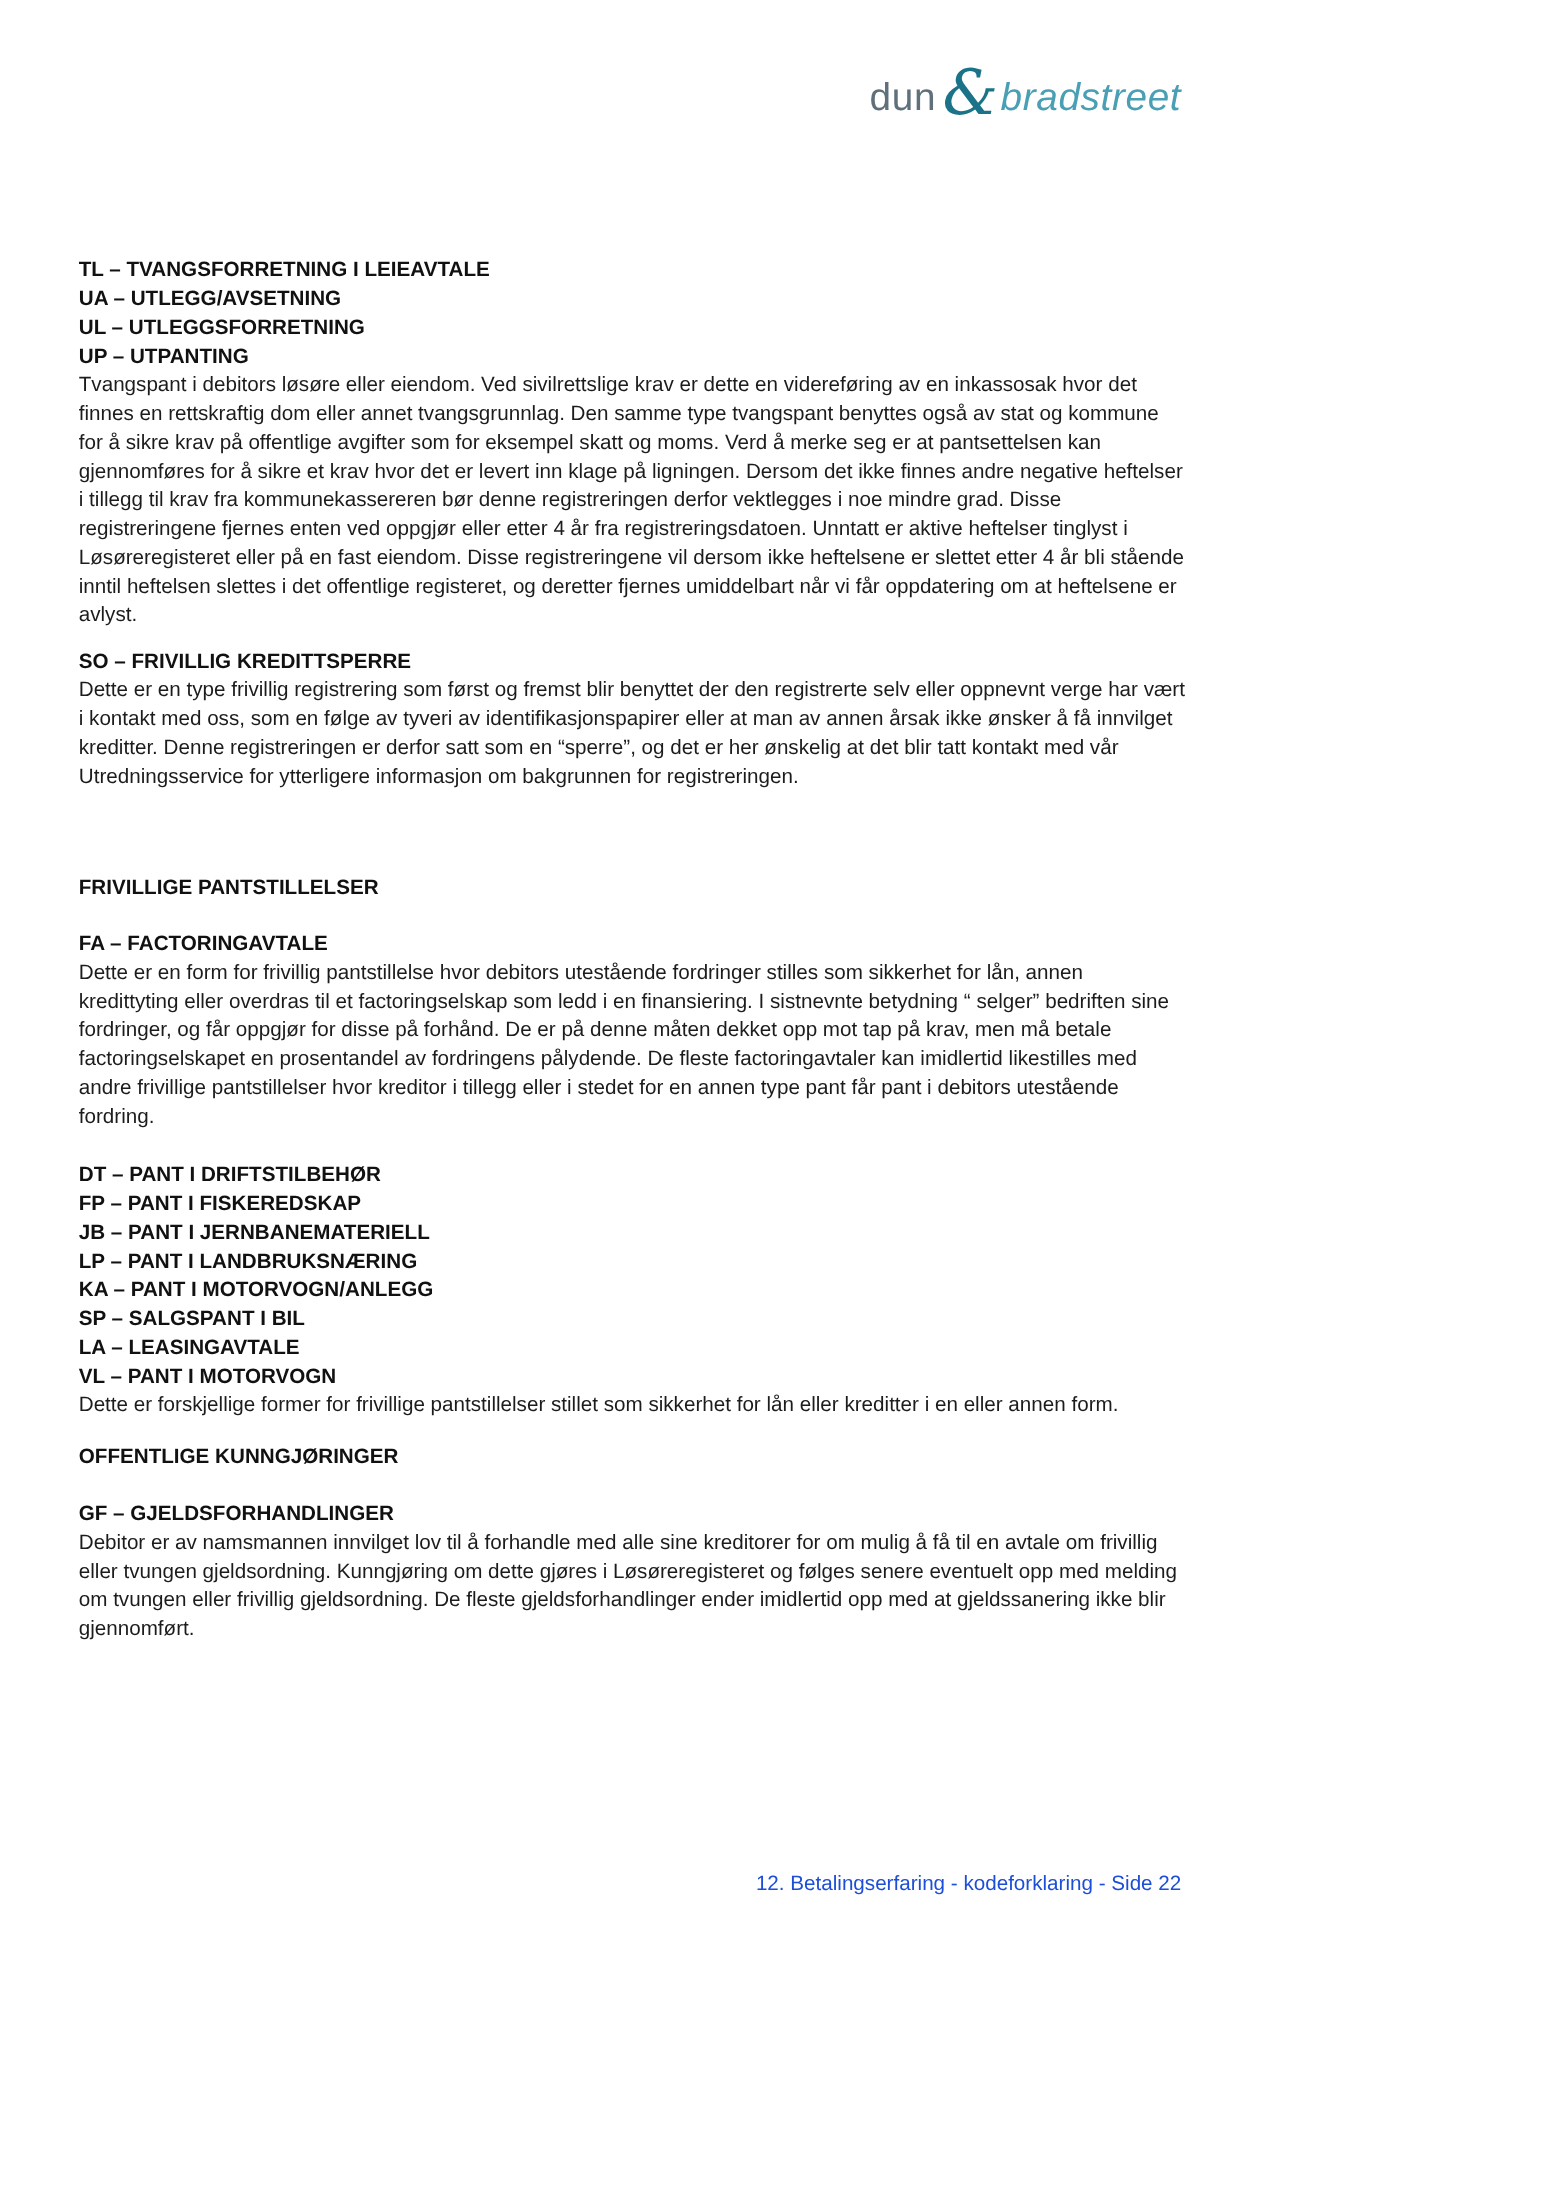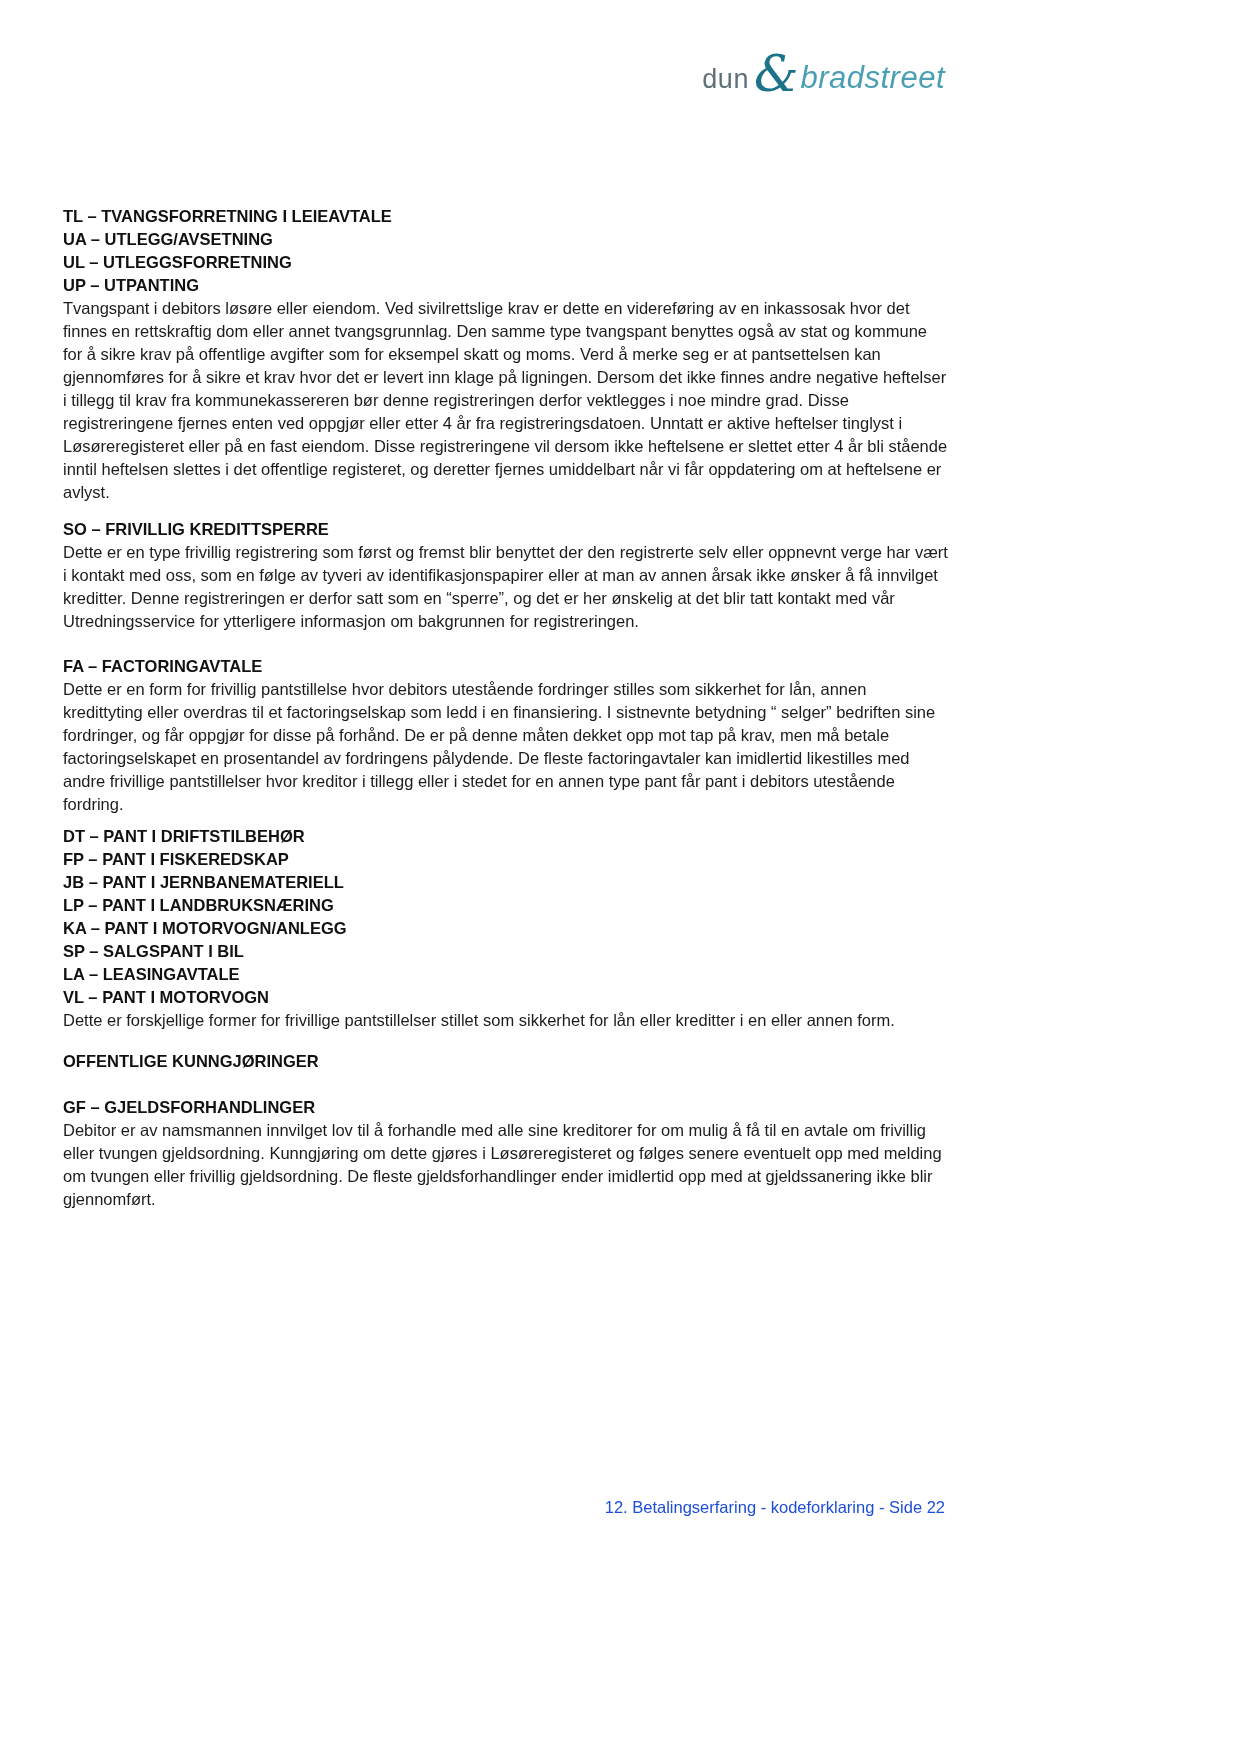--- a/index.html
+++ b/index.html
@@ -17,21 +17,21 @@
   
   .logo {
     position: absolute;
     top: 60px;
     right: 296px;
     display: flex;
     align-items: baseline;
     white-space: nowrap;
   }
   .logo-dun {
-    font-size: 27px;
+    font-size: 31px;
     letter-spacing: 0.5px;
     font-weight: 400;
   }
   .logo-amp {
     font-family: "DejaVu Serif", serif;
     font-style: italic;
     font-size: 50px;
     font-weight: 400;
     position: relative;
     top: 3px;
@@ -70,21 +70,21 @@
     margin: 0;
     font-size: 16.5px;
     line-height: 23px;
     font-weight: bold;
     color: #111111;
   }
 
   .mt-so { margin-top: 14px; }
   .mt-frivillige { margin-top: 66px; }
   .mt-fa { margin-top: 22px; }
-  .mt-dt { margin-top: 9px; }
+  .mt-dt { margin-top: 24px; }
   .mt-offentlige { margin-top: 18px; }
   .mt-gf { margin-top: 23px; }
 
   
   .footer {
     position: absolute;
     top: 1496px;
     right: 296px;
     font-size: 16.5px;
     line-height: 23px;
@@ -111,20 +111,21 @@
       <h3 class="code-heading">UL – UTLEGGSFORRETNING</h3>
       <h3 class="code-heading">UP – UTPANTING</h3>
       <p class="body-text">Tvangspant i debitors løsøre eller eiendom. Ved sivilrettslige krav er dette en videreføring av en inkassosak hvor det finnes en rettskraftig dom eller annet tvangsgrunnlag. Den samme type tvangspant benyttes også av stat og kommune for å sikre krav på offentlige avgifter som for eksempel skatt og moms. Verd å merke seg er at pantsettelsen kan gjennomføres for å sikre et krav hvor det er levert inn klage på ligningen. Dersom det ikke finnes andre negative heftelser i tillegg til krav fra kommunekassereren bør denne registreringen derfor vektlegges i noe mindre grad. Disse registreringene fjernes enten ved oppgjør eller etter 4 år fra registreringsdatoen. Unntatt er aktive heftelser tinglyst i Løsøreregisteret eller på en fast eiendom. Disse registreringene vil dersom ikke heftelsene er slettet etter 4 år bli stående inntil heftelsen slettes i det offentlige registeret, og deretter fjernes umiddelbart når vi får oppdatering om at heftelsene er avlyst.</p>
     </div>
 
     <div class="mt-so">
       <h3 class="code-heading">SO – FRIVILLIG KREDITTSPERRE</h3>
       <p class="body-text">Dette er en type frivillig registrering som først og fremst blir benyttet der den registrerte selv eller oppnevnt verge har vært i kontakt med oss, som en følge av tyveri av identifikasjonspapirer eller at man av annen årsak ikke ønsker å få innvilget kreditter. Denne registreringen er derfor satt som en “sperre”, og det er her ønskelig at det blir tatt kontakt med vår Utredningsservice for ytterligere informasjon om bakgrunnen for registreringen.</p>
     </div>
 
+    <h2 class="section-title mt-frivillige">FRIVILLIGE PANTSTILLELSER</h2>
 
     <div class="mt-fa">
       <h3 class="code-heading">FA – FACTORINGAVTALE</h3>
       <p class="body-text">Dette er en form for frivillig pantstillelse hvor debitors utestående fordringer stilles som sikkerhet for lån, annen kredittyting eller overdras til et factoringselskap som ledd i en finansiering. I sistnevnte betydning “ selger” bedriften sine fordringer, og får oppgjør for disse på forhånd. De er på denne måten dekket opp mot tap på krav, men må betale factoringselskapet en prosentandel av fordringens pålydende. De fleste factoringavtaler kan imidlertid likestilles med andre frivillige pantstillelser hvor kreditor i tillegg eller i stedet for en annen type pant får pant i debitors utestående fordring.</p>
     </div>
 
     <div class="mt-dt">
       <h3 class="code-heading">DT – PANT I DRIFTSTILBEHØR</h3>
       <h3 class="code-heading">FP – PANT I FISKEREDSKAP</h3>
       <h3 class="code-heading">JB – PANT I JERNBANEMATERIELL</h3>

